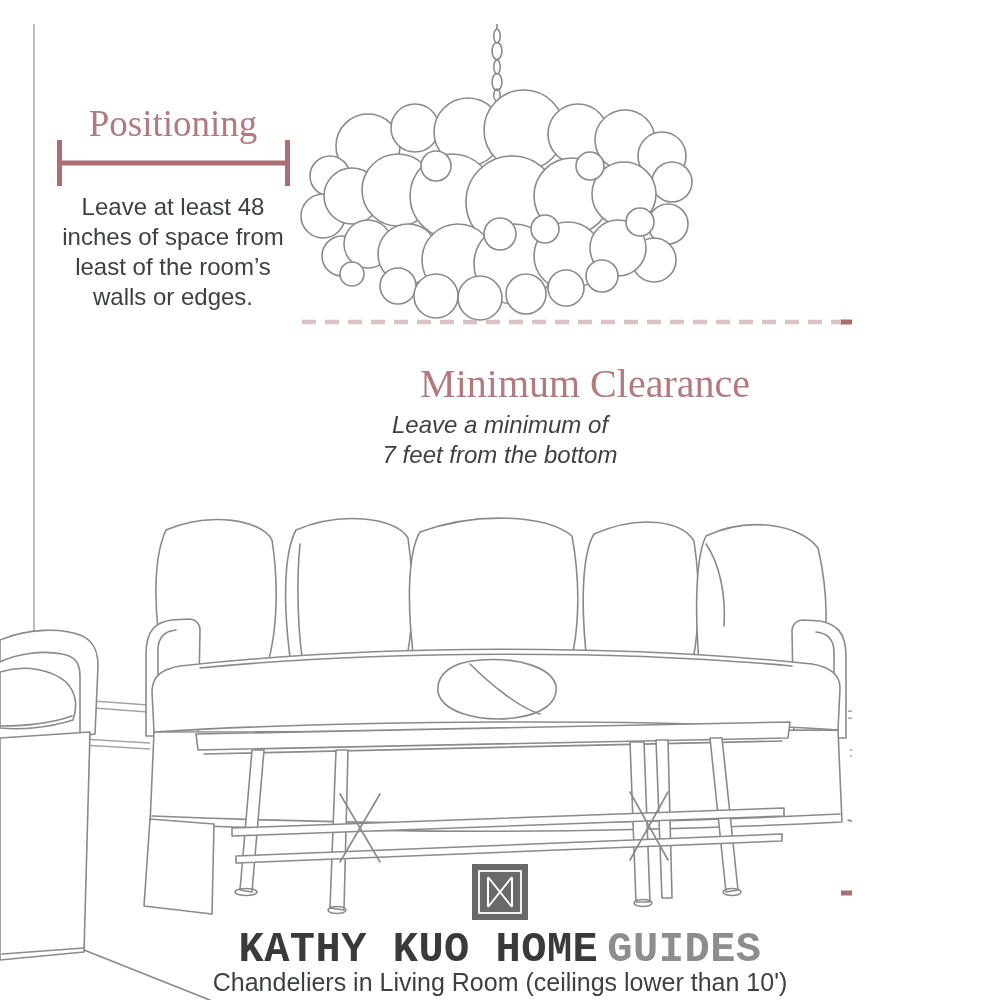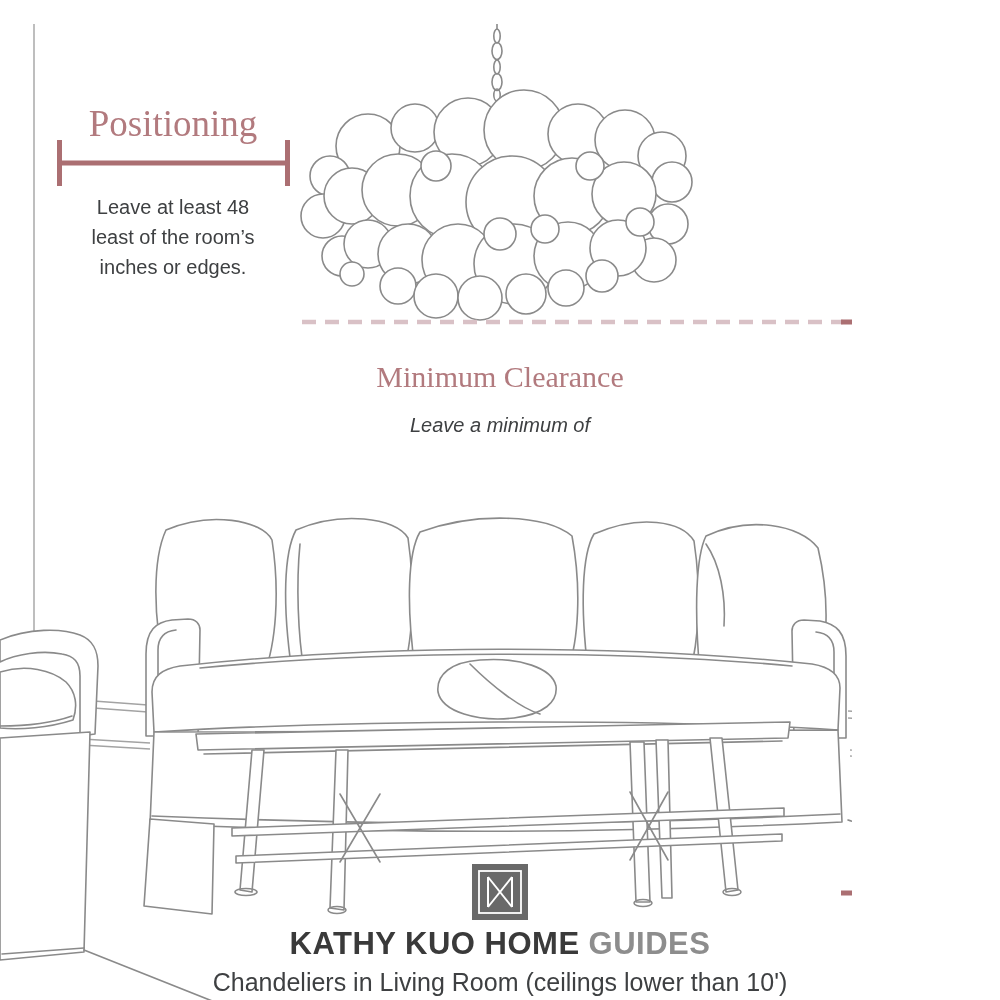--- a/index.html
+++ b/index.html
@@ -12,27 +12,27 @@
           overflow:hidden;font-family:"Liberation Sans",sans-serif;margin-top:24px;}
   #art{position:absolute;left:0;top:0;z-index:0;}
   .sk{stroke:var(--sketch);fill:none;stroke-width:1.6;stroke-linecap:round;stroke-linejoin:round;}
   .skf{stroke:var(--sketch);fill:#fff;stroke-width:1.6;stroke-linecap:round;stroke-linejoin:round;}
   .wall{stroke:#a3a3a3;stroke-width:1.4;fill:none;}
   .rose{stroke:var(--measure_line);stroke-width:5;fill:none;}
   .dashline{stroke:var(--dashed_line);stroke-width:4.5;fill:none;stroke-dasharray:14 9;}
   .txt{position:absolute;z-index:2;text-align:center;}
   .title{font-family:"Liberation Serif",serif;font-weight:400;color:var(--accent);}
   .pos-title{left:40px;top:78px;width:266px;font-size:37px;}
-  .clr-title{left:250px;top:336px;width:500px;font-size:30px;}
-  .body-copy{color:var(--body_text);font-size:20px;line-height:30px;}
+  .clr-title{left:250px;top:336px;width:500px;font-size:40px;text-align:right;}
+  .body-copy{color:var(--body_text);font-size:24px;line-height:30px;}
   .pos-copy{left:30px;top:168px;width:286px;}
   .clr-copy{left:300px;top:386px;width:400px;font-style:italic;}
   .logo-wrap{position:absolute;left:472px;top:840px;width:56px;height:56px;z-index:2;}
-  .brand-line{left:0;top:902px;width:1000px;font-family:Liberation Sans, sans-serif;
-              font-weight:700;font-size:31px;letter-spacing:0.5px;color:var(--brand_dark);}
+  .brand-line{left:0;top:902px;width:1000px;font-family:Liberation Mono, monospace;
+              font-weight:700;font-size:42px;letter-spacing:0.5px;color:var(--brand_dark);}
   .brand-suffix{color:var(--brand_light);margin-left:9px;}
   .caption{left:0;top:944px;width:1000px;font-size:25px;color:var(--body_text);}
 </style>
 </head>
 <body>
 
 <div id="canvas">
 
   <svg id="art" width="1000" height="1000" viewBox="0 0 1000 1000">
 
@@ -179,27 +179,29 @@
     <g class="rose">
       <line x1="841" y1="298" x2="893" y2="298"></line>
       <line x1="865.5" y1="298" x2="865.5" y2="869"></line>
       <line x1="841" y1="869" x2="893" y2="869"></line>
     </g>
   </svg>
 
   <div class="txt title pos-title">Positioning</div>
   <div class="txt body-copy pos-copy">
     <div>Leave at least 48</div>
+    <div>inches of space from</div>
     <div>least of the room’s</div>
-    <div>inches or edges.</div>
+    <div>walls or edges.</div>
   </div>
 
   <div class="txt title clr-title">Minimum Clearance</div>
   <div class="txt body-copy clr-copy">
     <div>Leave a minimum of</div>
+    <div>7 feet from the bottom</div>
   </div>
 
   <div class="logo-wrap">
     <svg width="56" height="56" viewBox="0 0 56 56">
       <rect x="0" y="0" width="56" height="56" fill="var(--logo_bg)"></rect>
       <rect x="7" y="7" width="42" height="42" fill="none" stroke="#ffffff" stroke-width="1.8"></rect>
       <g stroke="#ffffff" stroke-width="2" fill="none">
         <line x1="16" y1="13" x2="16" y2="43"></line>
         <line x1="40" y1="13" x2="40" y2="43"></line>
         <line x1="16" y1="13" x2="40" y2="43"></line>

